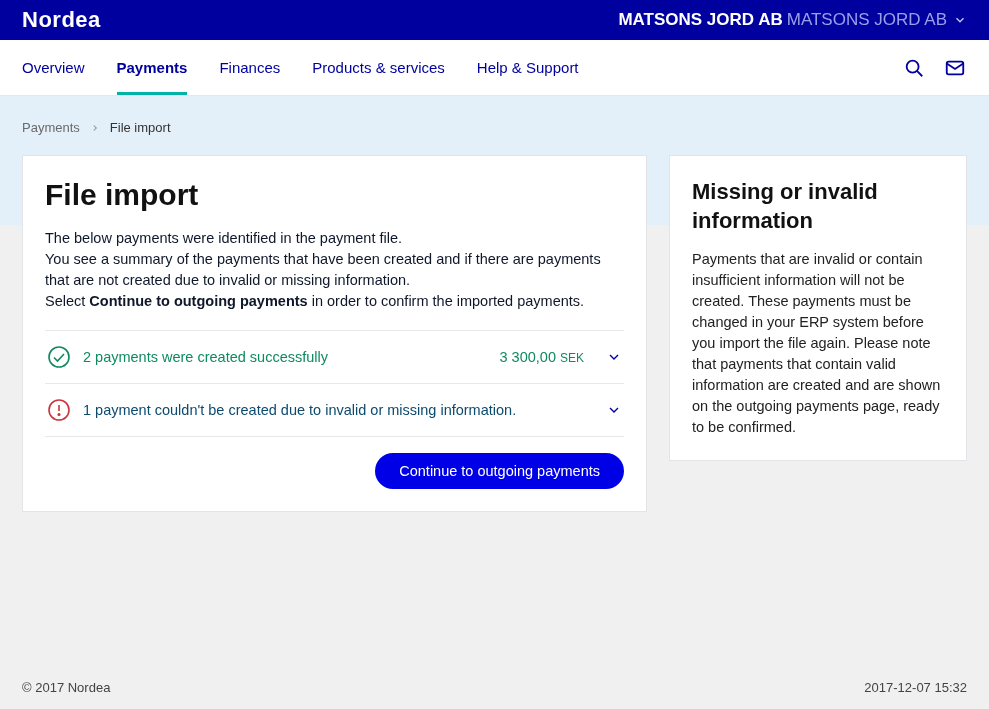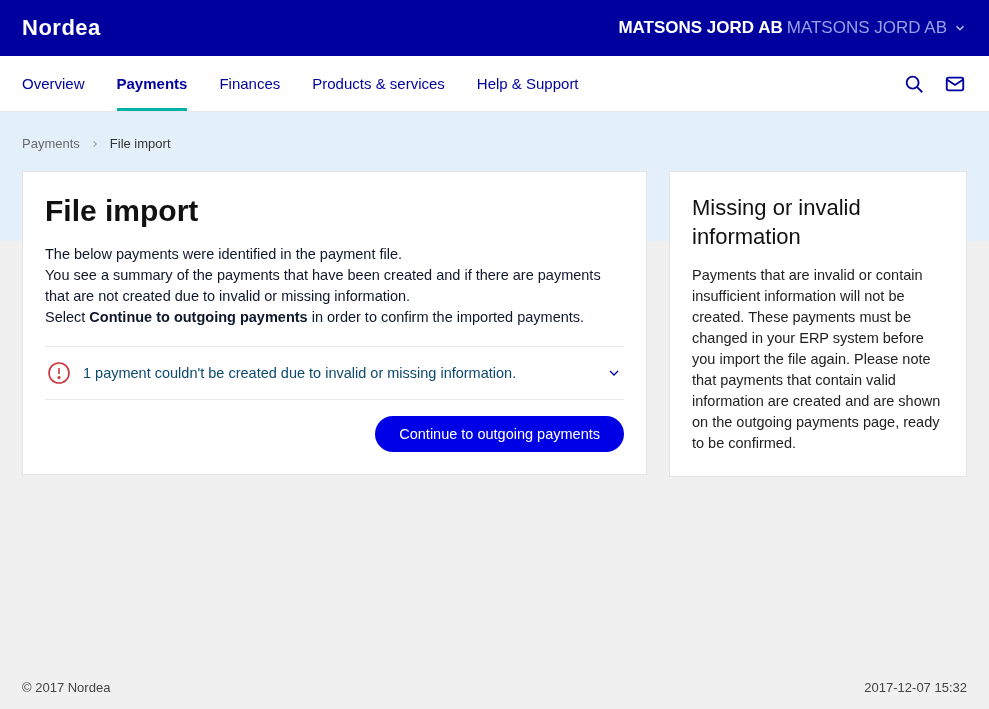--- a/index.html
+++ b/index.html
@@ -8,21 +8,21 @@
       background: #f0f0f0;
       width: 989px;
       height: 709px;
       display: flex;
       flex-direction: column;
       overflow: hidden;
     }
     .topbar {
       background: #00009e;
       color: #fff;
-      height: 56px;
+      height: 40px;
       display: flex;
       align-items: center;
       justify-content: space-between;
       padding: 0 22px;
     }
     .logo {
       font-size: 22px;
       font-weight: 600;
       letter-spacing: 0.5px;
     }
@@ -134,21 +134,21 @@
       background: #0000e6;
       color: #fff;
       border: none;
       border-radius: 22px;
       padding: 10px 24px;
       font-size: 14.5px;
       cursor: pointer;
     }
     .side-title {
       font-size: 22px;
-      font-weight: 400;
+      font-weight: 700;
       color: #111;
       line-height: 1.3;
       margin-bottom: 14px;
     }
     .side-body {
       font-size: 14.5px;
       color: #222;
       line-height: 1.45;
     }
     .footer {
@@ -219,20 +219,38 @@
       <h1 class="page-title">File import</h1>
       <div class="intro">
         <p>The below payments were identified in the payment file.</p>
         <p>You see a summary of the payments that have been created and if there are payments that are not created due to invalid or missing information.</p>
         <p>
           <span>Select </span><strong>Continue to outgoing payments</strong><span> in order to confirm the imported payments.</span>
         </p>
       </div>
 
       <div class="status-list">
+        <div class="status-row status-success">
+          <span class="status-icon">
+            <svg width="24" height="24" viewBox="0 0 24 24" fill="none" stroke="#0f8a5f" stroke-width="1.6">
+                <circle cx="12" cy="12" r="10"></circle>
+                <polyline points="7 12.5 10.5 16 17 9"></polyline>
+              </svg>
+          </span>
+          <span class="status-text">2 payments were created successfully</span>
+          <span class="status-amount">
+            <span>3 300,00</span>
+            <span class="cur">SEK</span>
+          </span>
+          <span class="chevron-down">
+            <svg width="16" height="16" viewBox="0 0 24 24" fill="none" stroke="#00009e" stroke-width="2">
+                <polyline points="6 9 12 15 18 9"></polyline>
+              </svg>
+          </span>
+        </div>
 
         <div class="status-row status-error">
           <span class="status-icon">
             <svg width="24" height="24" viewBox="0 0 24 24" fill="none" stroke="#c8373e" stroke-width="1.6">
                 <circle cx="12" cy="12" r="10"></circle>
                 <line x1="12" y1="7" x2="12" y2="13"></line>
                 <circle cx="12" cy="16.5" r="0.8" fill="#c8373e"></circle>
               </svg>
           </span>
           <span class="status-text">1 payment couldn't be created due to invalid or missing information.</span>

